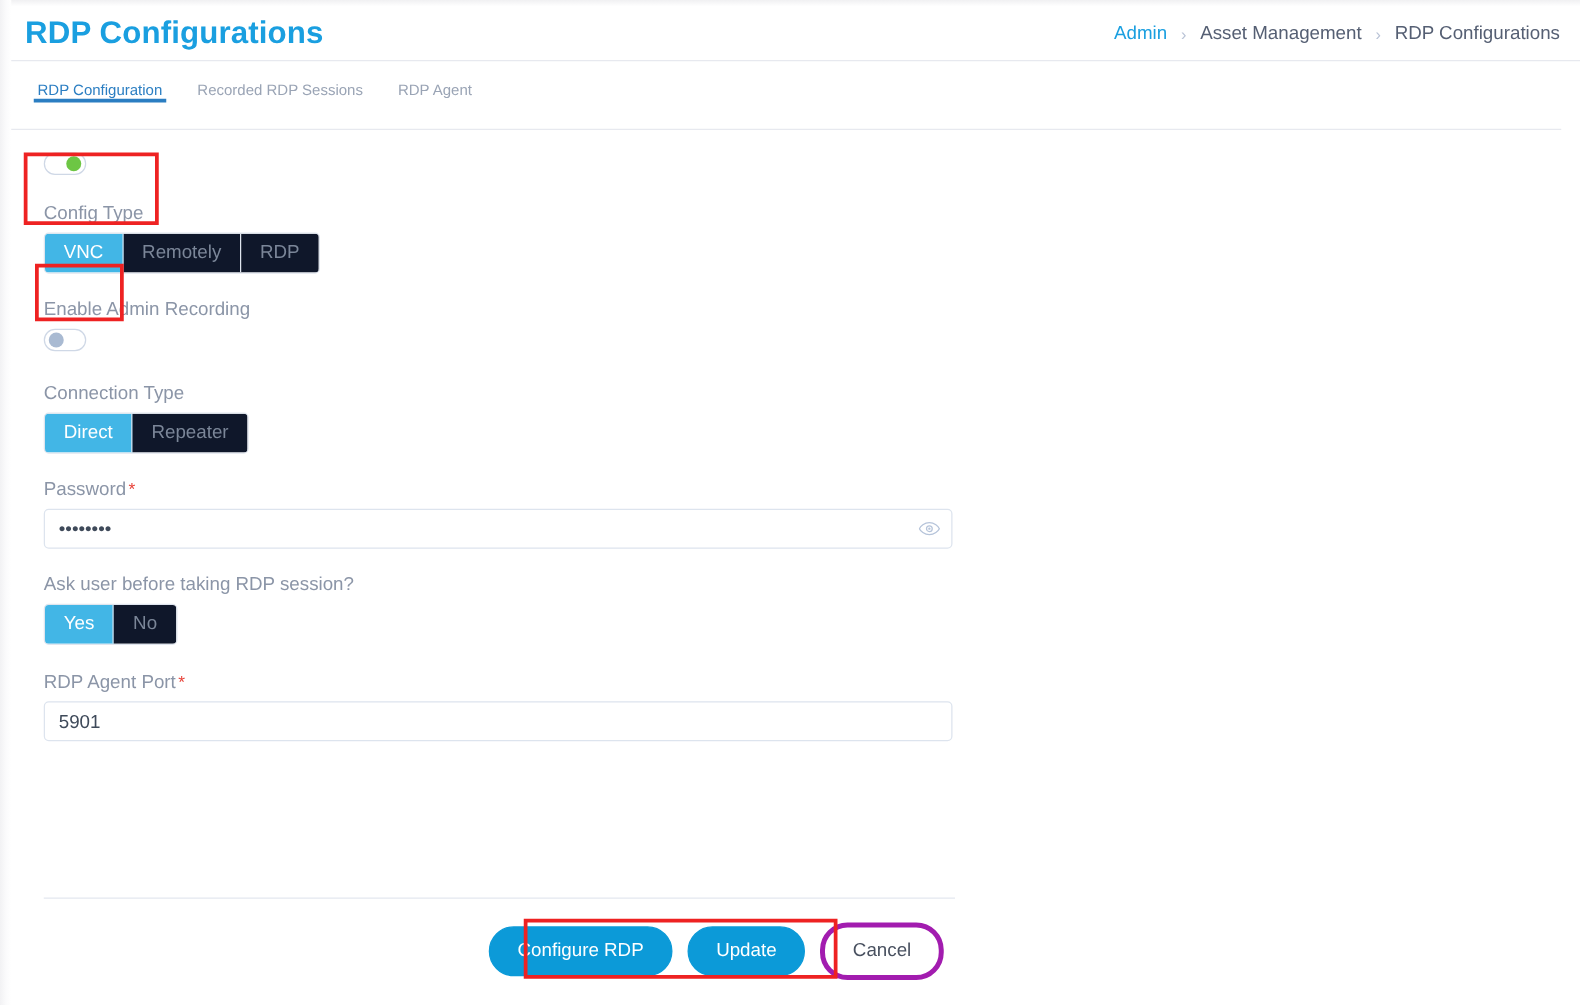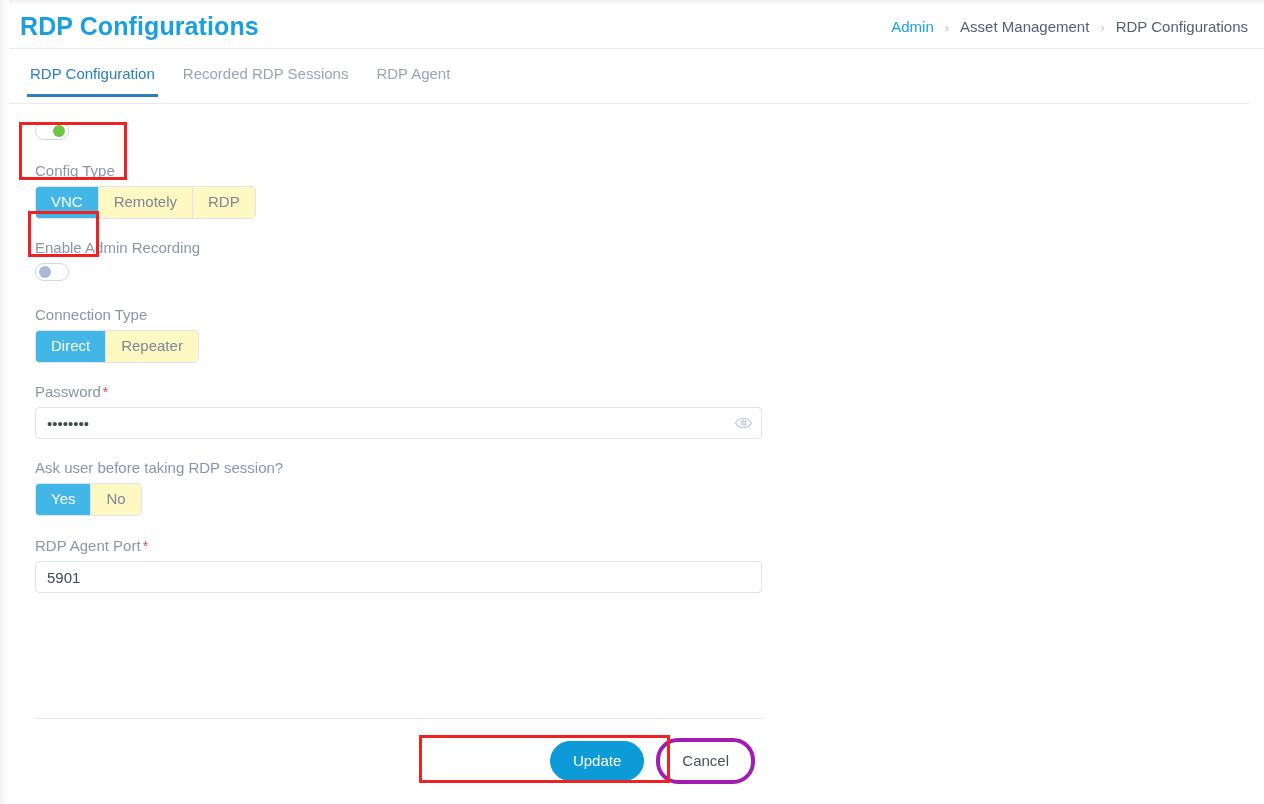--- a/index.html
+++ b/index.html
@@ -53,22 +53,22 @@
   }
 
   
   .tabs {
     position: absolute; left: 9px; top: 62px; width: 1240px; height: 42px;
     border-bottom: 1px solid #e7e9ef;
     display: flex; align-items: flex-start; gap: 0;
   }
   .tab {
     position: relative;
-    padding: 3px 14px 14px 14px;
-    font-size: 15px;
+    padding: 3px 14px 2px 14px;
+    font-size: 12px;
     color: #9aa4b5;
     cursor: pointer;
     white-space: nowrap;
   }
   .tab:first-child { margin-left: 7px; }
   .tab.active { color: #2b7ec2; }
   .tab.active::after {
     content: "";
     position: absolute; left: 11px; right: 11px; bottom: -1px;
     height: 3px; background: #2b7ec2;
@@ -107,21 +107,21 @@
     border-radius: 4px;
     overflow: hidden;
     background: #ffffff;
   }
   .seg-item {
     font-size: 15px;
     color: #7b8698;
     padding: 7px 15px 8px 15px;
     border-right: 1px solid #dfe5ee;
     cursor: pointer;
-    background: #fef9c3;
+    background: #0f172a;
     white-space: nowrap;
     line-height: 16px;
   }
   .seg-item:last-child { border-right: none; }
   .seg-item.active { background: #42b6e6; color: #ffffff; }
 
   
   .input {
     width: 727px; height: 32px;
     border: 1px solid #dde4ee; border-radius: 4px;
@@ -263,20 +263,21 @@
         <span>RDP Agent Port</span><span class="req">*</span>
       </div>
       <input class="input" type="text" readonly="" value="5901" style="">
     </div>
 
   </div>
 
   <div class="divider"></div>
 
   <div class="actions">
+    <button class="btn btn-primary">Configure RDP</button>
     <button class="btn btn-primary">Update</button>
     <button class="btn btn-default">Cancel</button>
   </div>
 
   <div class="hl" style="left:19px; top:122px; width:108px; height:58px;"></div>
   <div class="hl" style="left:28px; top:211px; width:71px; height:46px;"></div>
   <div class="hl" style="left:419px; top:735px; width:251px; height:48px;"></div>
 </div>
 
 </body></html>

